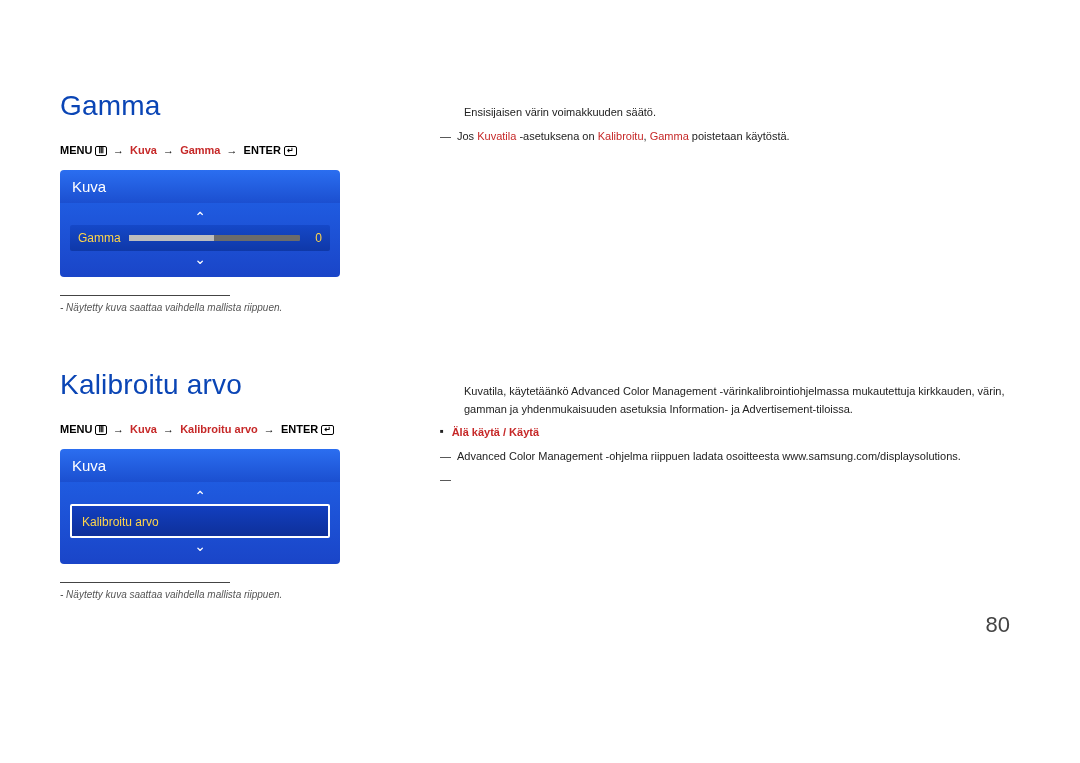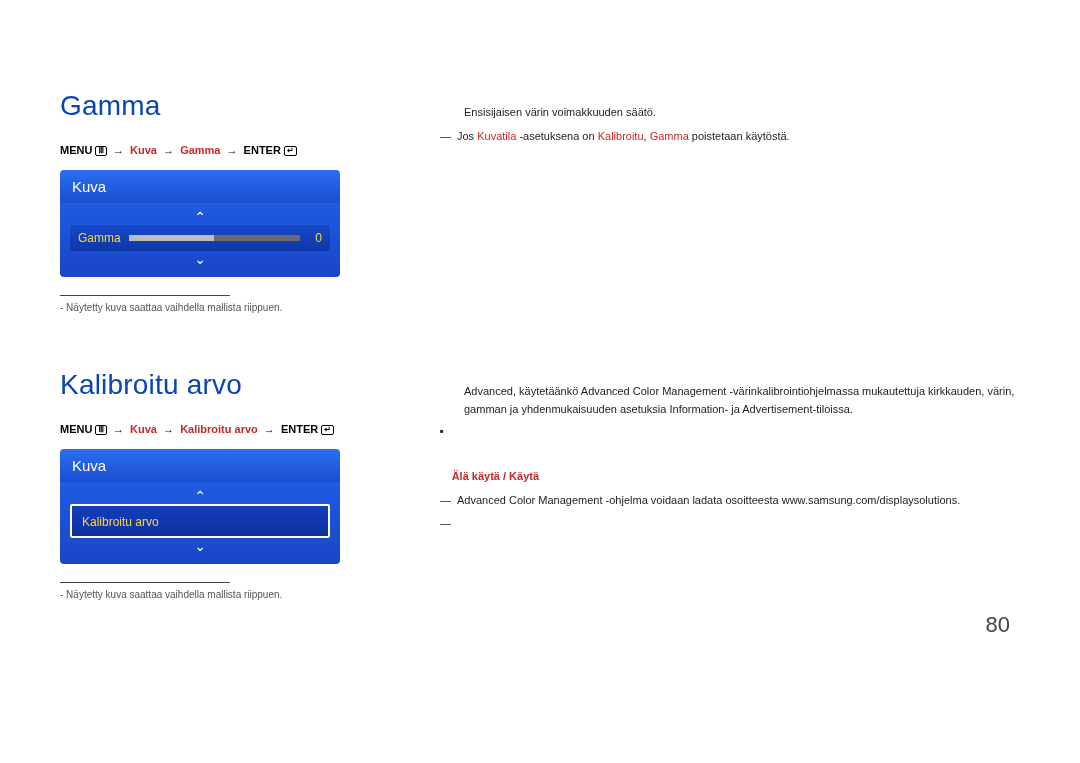--- a/index.html
+++ b/index.html
@@ -26,34 +26,34 @@
   .slider-row { background: linear-gradient(#1548c8, #0f38a8); border-radius: 2px; padding: 6px 8px; display: flex; align-items: center; gap: 8px; }
   .slider-label { color: #ffd54a; font-size: 12px; flex: 0 0 auto; }
   .slider-track { flex: 1; height: 6px; background: #6b6b6b; position: relative; border-radius: 1px; }
   .slider-track::before { content:""; position:absolute; left:0; top:0; bottom:0; width:50%; background:#bdbdbd; }
   .slider-value { color: #ffd54a; font-size: 12px; width: 14px; text-align: right; }
 
   .select-row { border: 2px solid #fff; background: linear-gradient(#123fbf, #0e309a); border-radius: 2px; padding: 6px 10px; }
   .select-label { color: #ffd54a; font-size: 12px; }
 
   .hr-thin { border: none; border-top: 1px solid #444; width: 170px; margin: 14px 0 6px 0; }
-  .footnote { font-size: 10px; color: #555; }
+  .footnote { font-size: 10px; color: #555; font-style: italic; }
 
   .section2 { margin-top: 56px; }
 
   .body-text { font-size: 11px; color: #222; line-height: 1.6; }
   .body-text p { margin-bottom: 6px; padding-left: 24px; }
   .dash-note { display: flex; gap: 6px; margin-top: 4px; margin-bottom: 6px; font-size: 11px; color: #222; }
   .dash-note .dash { flex-shrink:0; }
   .dash-note .red { color: #c62828; }
   .dash-note .bold { font-weight: normal; }
 
   .bullet-row { display:flex; gap:8px; font-size:11px; color:#222; margin: 6px 0; }
   .bullet-row .sq { font-size: 6px; line-height: 14px; }
-  .bullet-row .red { color:#c62828; font-weight:bold;margin-top:44px; }
+  .bullet-row .red { color:#c62828; font-weight:bold; }
 
   .page-num { position: absolute; right: 70px; bottom: 28px; font-size: 22px; color: #444; font-weight: 300; }
 </style>
 </head>
 <body>
 
 <div class="page">
 
   <div class="cols">
     <div class="left">
@@ -125,30 +125,30 @@
           <div class="arrow-row"><span class="chev">⌄</span></div>
         </div>
       </div>
 
       <hr class="hr-thin">
       <div class="footnote">- <span>Näytetty kuva saattaa vaihdella mallista riippuen.</span></div>
     </div>
 
     <div class="right body-text">
       <p>
-        <span>Advanced, käytetäänkö </span><span class="bold">Advanced Color Management</span><span> -värinkalibrointiohjelmassa mukautettuja kirkkauden, värin, gamman ja yhdenmukaisuuden asetuksia Information- ja Advertisement-tiloissa.</span>
+        <span>Kuvatila, käytetäänkö </span><span class="bold">Advanced Color Management</span><span> -värinkalibrointiohjelmassa mukautettuja kirkkauden, värin, gamman ja yhdenmukaisuuden asetuksia Information- ja Advertisement-tiloissa.</span>
       </p>
       <div class="bullet-row">
         <span class="sq">■</span>
         <span class="red">Älä käytä / Käytä</span>
       </div>
       <div class="dash-note">
         <span class="dash">―</span>
         <span>
-          <span class="bold">Advanced Color Management</span><span> -ohjelma voidaan ladata osoitteesta www.samsung.com/displaysolutions.</span>
+          <span class="bold">Advanced Color Management</span><span> -ohjelma riippuen ladata osoitteesta www.samsung.com/displaysolutions.</span>
         </span>
       </div>
       <div class="dash-note">
         <span class="dash">―</span>
       </div>
     </div>
   </div>
 
   <div class="page-num">80</div>
 </div>

